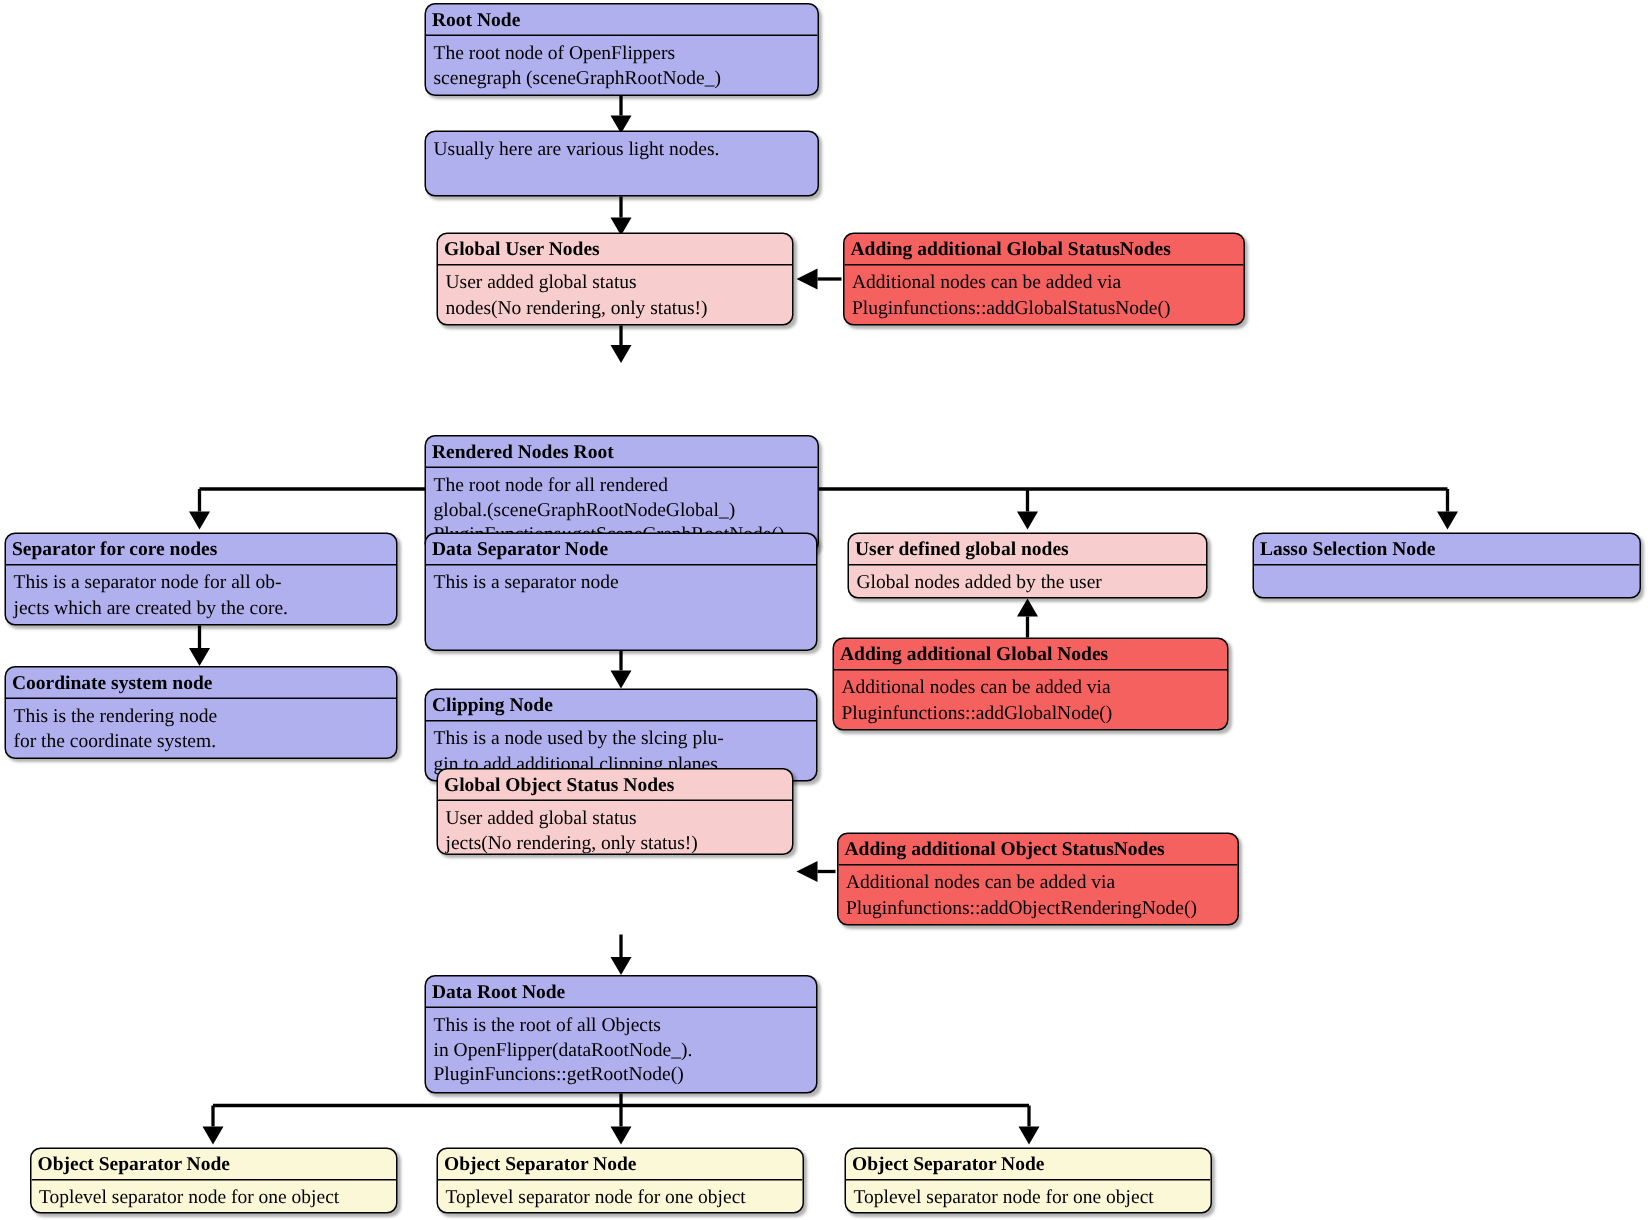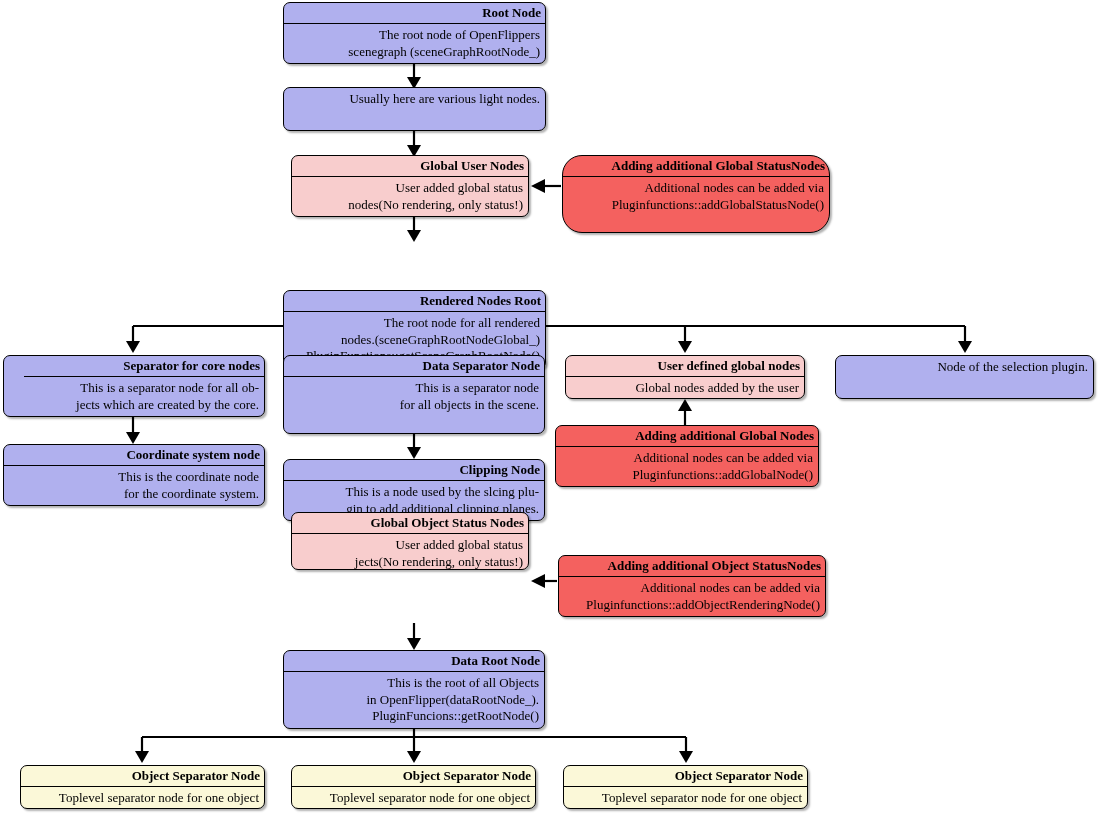--- a/index.html
+++ b/index.html
@@ -27,21 +27,21 @@
     height: 813px;
     pointer-events: none;
   }
   .node {
     position: absolute;
     box-sizing: border-box;
     border: 1px solid #000000;
     border-radius: 7px;
     box-shadow: 2px 2px 2px rgba(0,0,0,0.30);
     overflow: hidden;
-    text-align: right;
+    text-align: left;
     background: #b3b3f0;
   }
   .node .title {
     font-weight: bold;
     font-size: 13px;
     line-height: 15px;
     padding: 2px 4px 3px 4px;
     border-bottom: 1px solid #000000;
     white-space: nowrap;
   }
@@ -159,54 +159,53 @@
           <span class="ln">Usually here are various light nodes.</span>
         </div>
       </div>
       <div class="node pink" style="left: 291px; top: 155px; width: 238px; height: 62px;">
         <div class="title">Global User Nodes</div>
         <div class="body">
           <span class="ln">User added global status</span>
           <span class="ln">nodes(No rendering, only status!)</span>
         </div>
       </div>
-      <div class="node red" style="left: 562px; top: 155px; width: 268px; height: 78px; border-radius: 20px;">
+      <div class="node red" style="left: 562px; top: 155px; width: 268px; height: 62px;">
         <div class="title">Adding additional Global StatusNodes</div>
         <div class="body">
           <span class="ln">Additional nodes can be added via</span>
           <span class="ln">Pluginfunctions::addGlobalStatusNode()</span>
         </div>
       </div>
       <div class="node blue" style="left: 283px; top: 242px; width: 263px; height: 79px; margin-top: 48px;">
         <div class="title">Rendered Nodes Root</div>
         <div class="body">
           <span class="ln">The root node for all rendered</span>
-          <span class="ln">nodes.(sceneGraphRootNodeGlobal_)</span>
+          <span class="ln">global.(sceneGraphRootNodeGlobal_)</span>
           <span class="ln">PluginFunctions::getSceneGraphRootNode()</span>
         </div>
       </div>
-      <div class="node blue" style="left: 3px; top: 355px; width: 262px; height: 62px; padding-left: 20px;">
+      <div class="node blue" style="left: 3px; top: 355px; width: 262px; height: 62px;">
         <div class="title">Separator for core nodes</div>
         <div class="body">
           <span class="ln">This is a separator node for all ob-</span>
           <span class="ln">jects which are created by the core.</span>
         </div>
       </div>
       <div class="node blue" style="left: 3px; top: 444px; width: 262px; height: 62px;">
         <div class="title">Coordinate system node</div>
         <div class="body">
-          <span class="ln">This is the coordinate node</span>
+          <span class="ln">This is the rendering node</span>
           <span class="ln">for the coordinate system.</span>
         </div>
       </div>
       <div class="node blue" style="left: 283px; top: 355px; width: 262px; height: 79px;">
         <div class="title">Data Separator Node</div>
         <div class="body">
           <span class="ln">This is a separator node</span>
-          <span class="ln">for all objects in the scene.</span>
         </div>
       </div>
       <div class="node blue" style="left: 283px; top: 459px; width: 262px; height: 62px;">
         <div class="title">Clipping Node</div>
         <div class="body">
           <span class="ln">This is a node used by the slcing plu-</span>
           <span class="ln">gin to add additional clipping planes.</span>
         </div>
       </div>
       <div class="node pink" style="left: 565px; top: 355px; width: 240px; height: 44px;">
@@ -216,23 +215,21 @@
         </div>
       </div>
       <div class="node red" style="left: 555px; top: 425px; width: 264px; height: 62px;">
         <div class="title">Adding additional Global Nodes</div>
         <div class="body">
           <span class="ln">Additional nodes can be added via</span>
           <span class="ln">Pluginfunctions::addGlobalNode()</span>
         </div>
       </div>
       <div class="node blue" style="left: 835px; top: 355px; width: 259px; height: 44px;">
-        <div class="body">
-          <span class="ln">Node of the selection plugin.</span>
-        </div>
+        <div class="title">Lasso Selection Node</div>
       </div>
       <div class="node pink" style="left: 291px; top: 512px; width: 238px; height: 58px;">
         <div class="title">Global Object Status Nodes</div>
         <div class="body">
           <span class="ln">User added global status</span>
           <span class="ln">jects(No rendering, only status!)</span>
         </div>
       </div>
       <div class="node red" style="left: 558px; top: 555px; width: 268px; height: 62px;">
         <div class="title">Adding additional Object StatusNodes</div>

